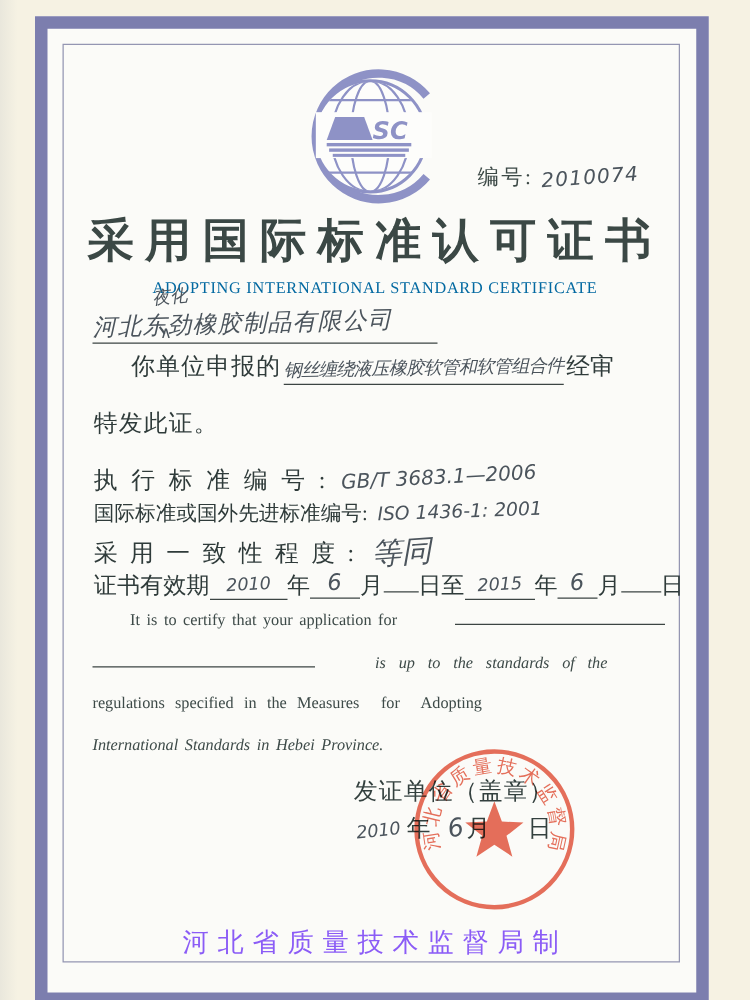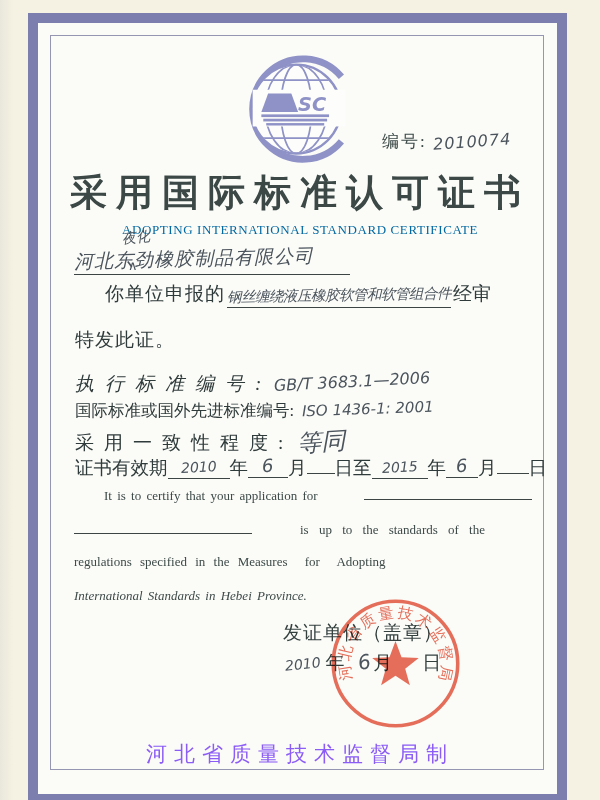--- a/index.html
+++ b/index.html
@@ -46,37 +46,37 @@
   .bodyline{position:absolute;left:75px;width:458px;font-size:19px;line-height:24px;color:#2f3b3a;}
   #body-l1{top:282px;text-indent:0;}
   #body-l1 .intro{letter-spacing:1px;}
   #body-l1 .product-u{display:inline-block;border-bottom:1.6px solid #3c4543;margin:0 2px;}
   #body-l1 .product-u .hw{font-size:14.5px;letter-spacing:-0.5px;display:inline-block;transform:rotate(-1deg);}
   #body-l2{top:313px;letter-spacing:0.8px;}
   #body-l3{top:328px;letter-spacing:1px;}
   
   .fieldrow{position:absolute;left:75px;font-size:19px;color:#2f3b3a;white-space:nowrap;}
   #std-row{top:371px;}
-  #std-row .lbl{letter-spacing:11px;font-style:italic;}
+  #std-row .lbl{letter-spacing:11px;}
   #std-row .hw{font-size:16px;margin-left:2px;display:inline-block;transform:rotate(-3deg) translateY(-3px);}
   #intl-row{top:400px;font-size:16.5px;}
   #intl-row .hw{font-size:15px;margin-left:8px;display:inline-block;transform:rotate(-2deg) translateY(-2px);}
   #cons-row{top:425px;}
   #cons-row .lbl{letter-spacing:10px;}
   #cons-row .hw{font-size:24px;margin-left:4px;display:inline-block;transform:rotate(-4deg) translateY(1px);}
   #valid-row{top:454px;font-size:18.5px;}
   #valid-row .hw{font-size:14px;}
   
   .en{position:absolute;left:74px;width:458px;font-size:13px;color:#3d4a48;gap:46px;}
   #en-l1{top:486px;display:flex;align-items:baseline;}
   #en-l1 .t{padding-left:30px;word-spacing:2px;}
   #en-l1 .fill{flex:1;border-bottom:1.5px solid #3c4543;height:1em;}
   #en-l2{top:520px;display:flex;align-items:baseline;}
   #en-l2 .fill{width:178px;border-bottom:1.5px solid #3c4543;height:1em;}
-  #en-l2 .t{word-spacing:7px;padding-left:2px;}
+  #en-l2 .t{word-spacing:7px;padding-left:2px;font-style:italic;}
   #en-l3{top:554px;word-spacing:5px;}
   #en-l3 .it{word-spacing:14px;}
   #en-l4{top:588px;font-style:italic;word-spacing:2px;}
   
   #issuer-line{position:absolute;left:283px;top:620px;font-size:19px;letter-spacing:1px;color:#33403e;}
   #issue-date{position:absolute;left:285px;top:650px;font-size:19px;color:#33403e;}
   #issue-date .hw{font-size:14px;display:inline-block;transform:rotate(-6deg);}
   #issue-date .hw6{font-size:20px;display:inline-block;transform:rotate(-10deg);margin:0 2px 0 14px;}
   #issue-date .sp{display:inline-block;width:30px;}
   #seal{position:absolute;left:322px;top:590px;width:148px;height:148px;opacity:0.85;mix-blend-mode:multiply;}

